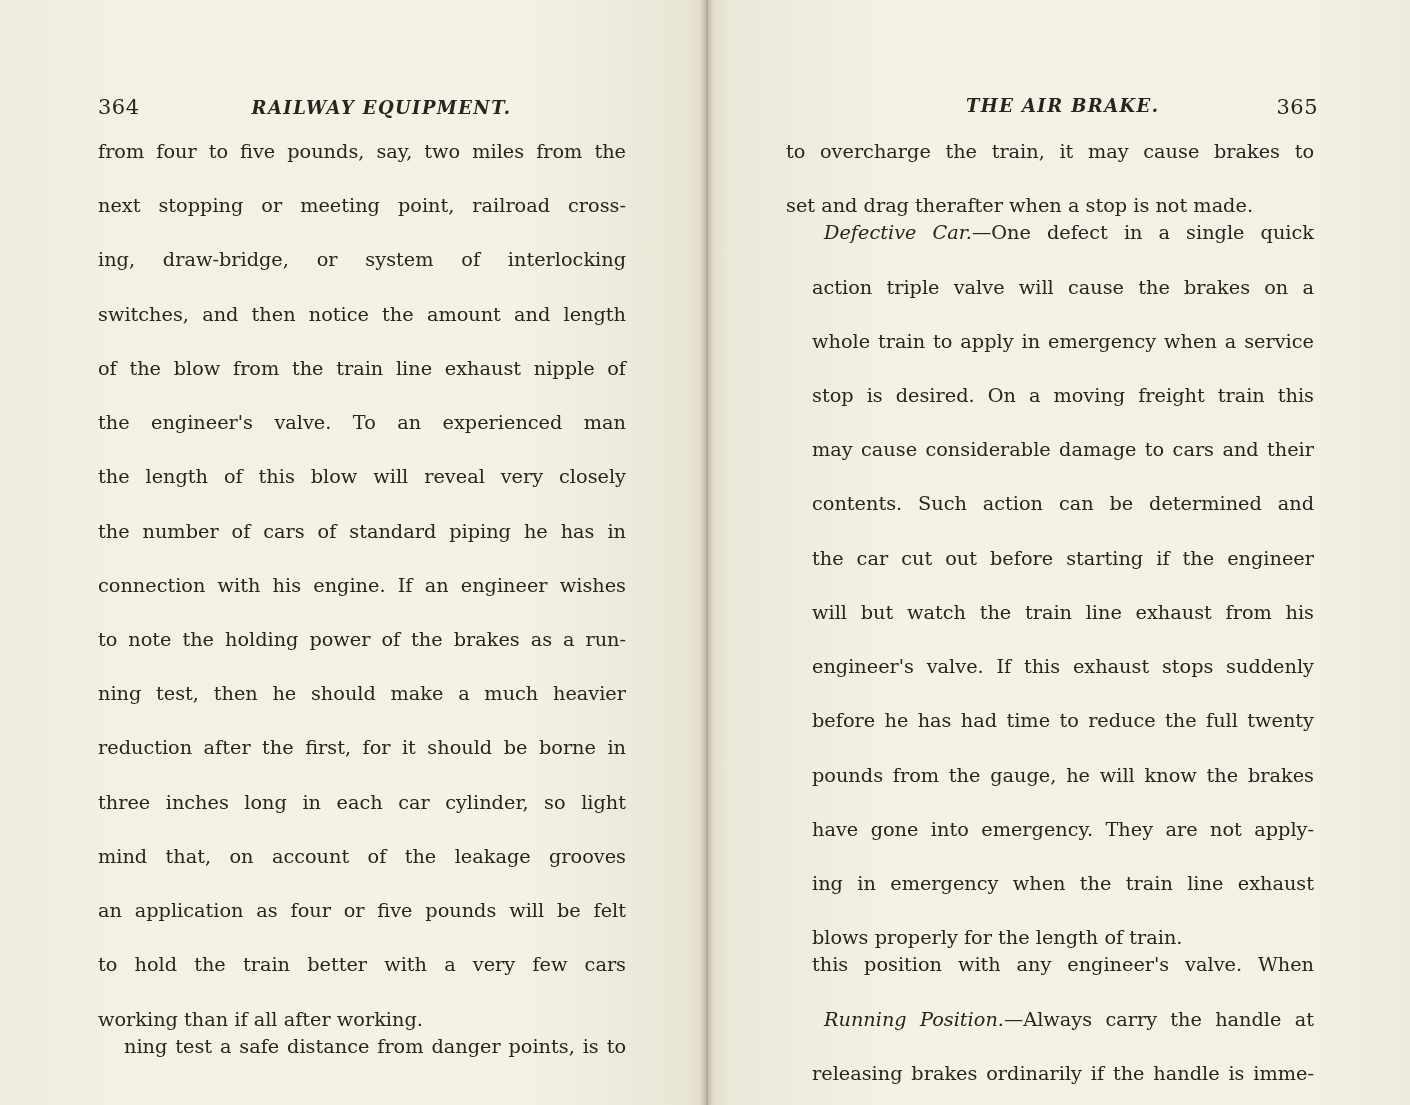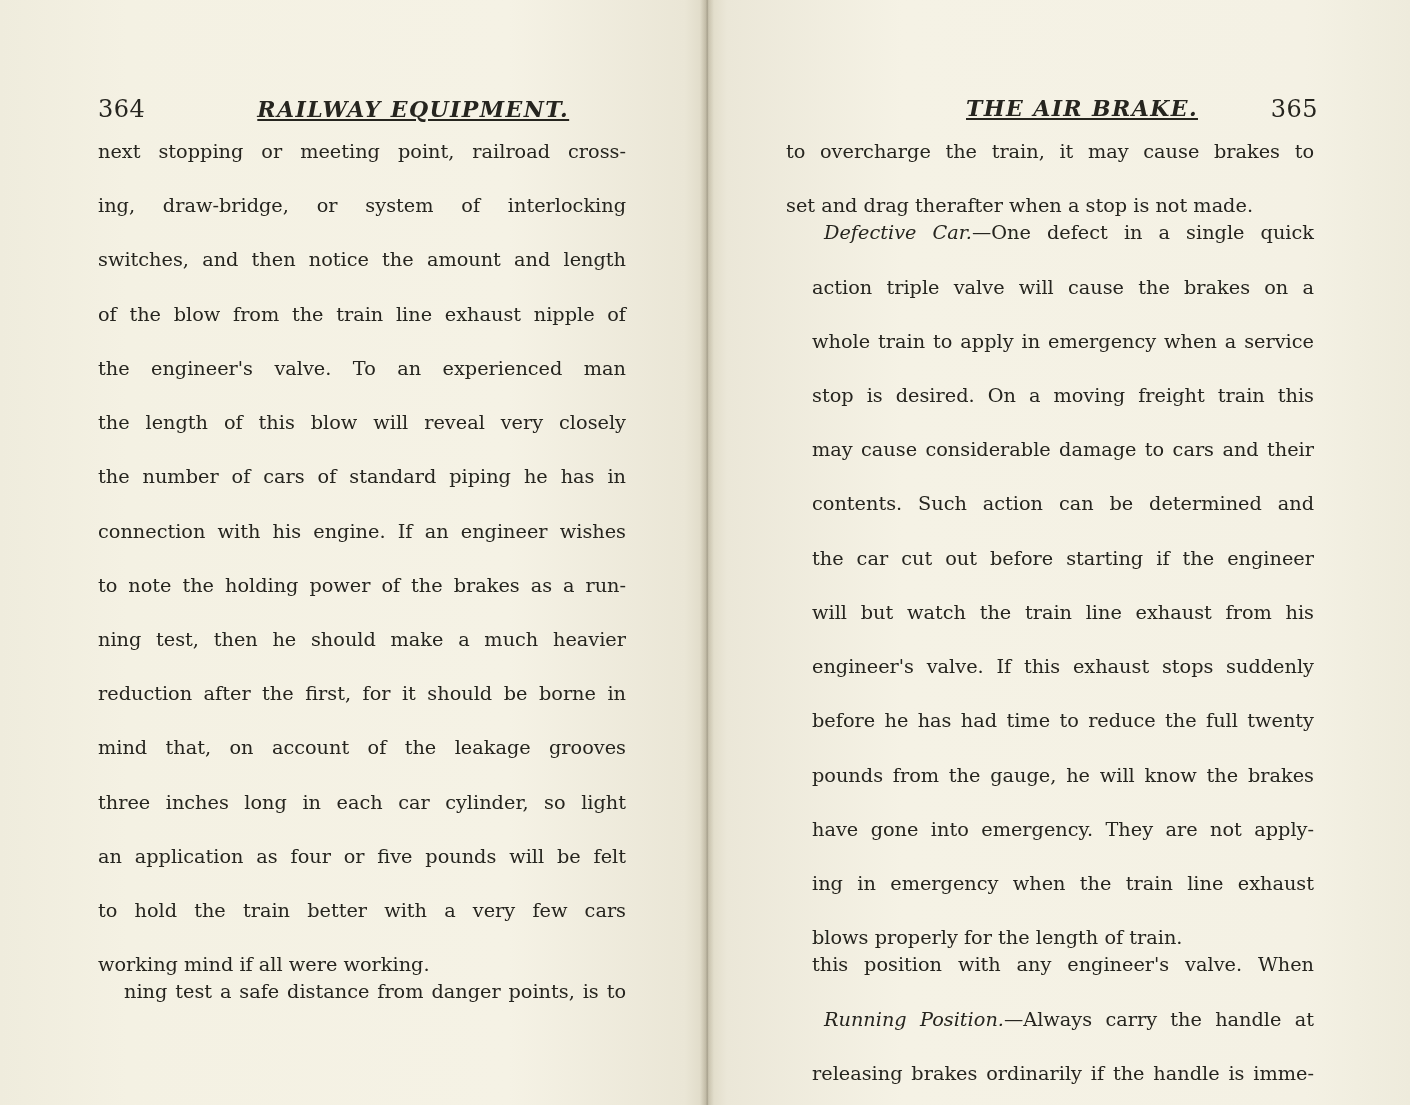--- a/index.html
+++ b/index.html
@@ -44,30 +44,29 @@
 
   .header {
     position: absolute;
     display: flex;
     align-items: baseline;
     font-size: 17.5px;
     letter-spacing: 0.4px;
   }
   .folio {
     font-family: "DejaVu Serif", "Liberation Serif", serif;
-    font-size: 24px;
+    font-size: 21px;
     letter-spacing: 0.5px;
     text-align: center;
   }
   .running-head {
     font-style: italic;
     font-weight: bold;
     letter-spacing: 1.4px;
-    font-size: 22px;
-    text-decoration: underline;
+    font-size: 18px;
   }
 
   
   .header-left {
     top: 95px;
     left: 98px;
     width: 530px;
   }
   .header-left .folio { margin-right: 112px; }
 
@@ -139,36 +138,37 @@
     <span class="running-head">RAILWAY EQUIPMENT.</span>
   </div>
 
   <div class="header header-right">
     <span class="running-head">THE AIR BRAKE.</span>
     <span class="folio">365</span>
   </div>
 
   <div class="column col-left" id="col-left">
       <p>
+        <span class="ln-just">from four to five pounds, say, two miles from the</span>
         <span class="ln-just">next stopping or meeting point, railroad cross-</span>
         <span class="ln-just">ing, draw-bridge, or system of interlocking</span>
         <span class="ln-just">switches, and then notice the amount and length</span>
         <span class="ln-just">of the blow from the train line exhaust nipple of</span>
         <span class="ln-just">the engineer's valve.   To an experienced man</span>
         <span class="ln-just">the length of this blow will reveal very closely</span>
         <span class="ln-just">the number of cars of standard piping he has in</span>
         <span class="ln-just">connection with his engine.  If an engineer wishes</span>
         <span class="ln-just">to note the holding power of the brakes as a run-</span>
         <span class="ln-just">ning test, then he should make a much heavier</span>
         <span class="ln-just">reduction after the first, for it should be borne in</span>
+        <span class="ln-just">three inches long in each car cylinder, so light</span>
         <span class="ln-just">mind that, on account of the leakage grooves</span>
-        <span class="ln-just">three inches long in each car cylinder, so light</span>
         <span class="ln-just">an application as four or five pounds will be felt</span>
         <span class="ln-just">to hold the train better with a very few cars</span>
-        <span class="ln">working mind if all were working.</span>
+        <span class="ln">working than if all after working.</span>
       </p>
       <p class="indent">
         <span class="ln-just">ning test a safe distance from danger points, is to</span>
       </p>
     </div>
 
   <div class="column col-right" id="col-right">
       <p>
         <span class="ln-just">to overcharge the train, it may cause brakes to</span>
         <span class="ln">set and drag therafter when a stop is not made.</span>

